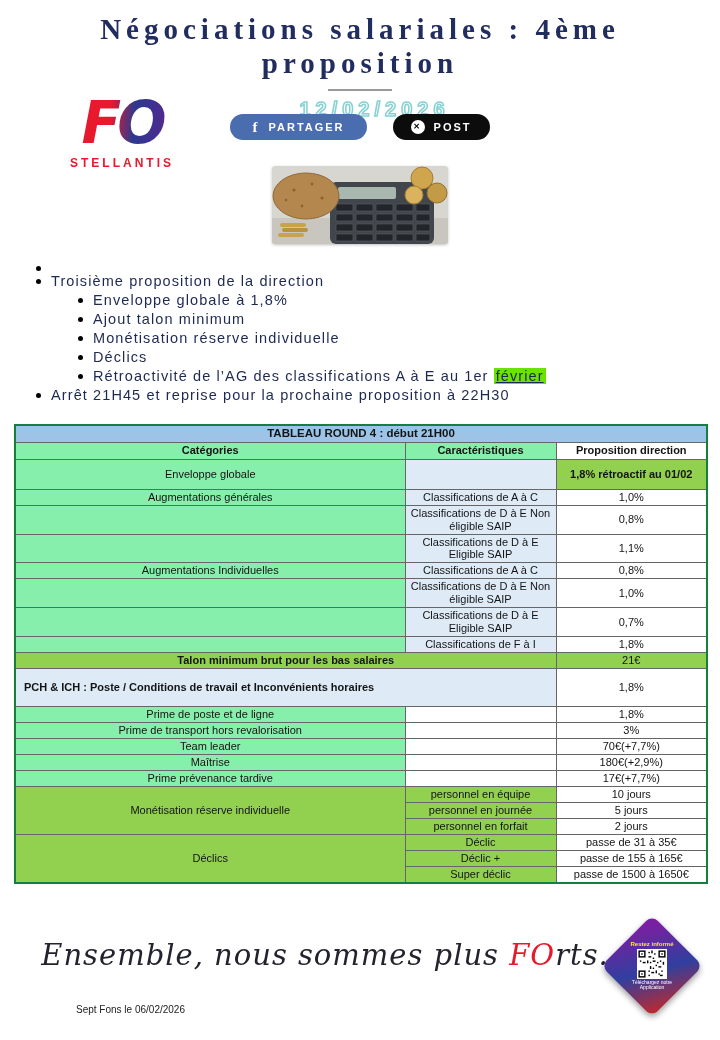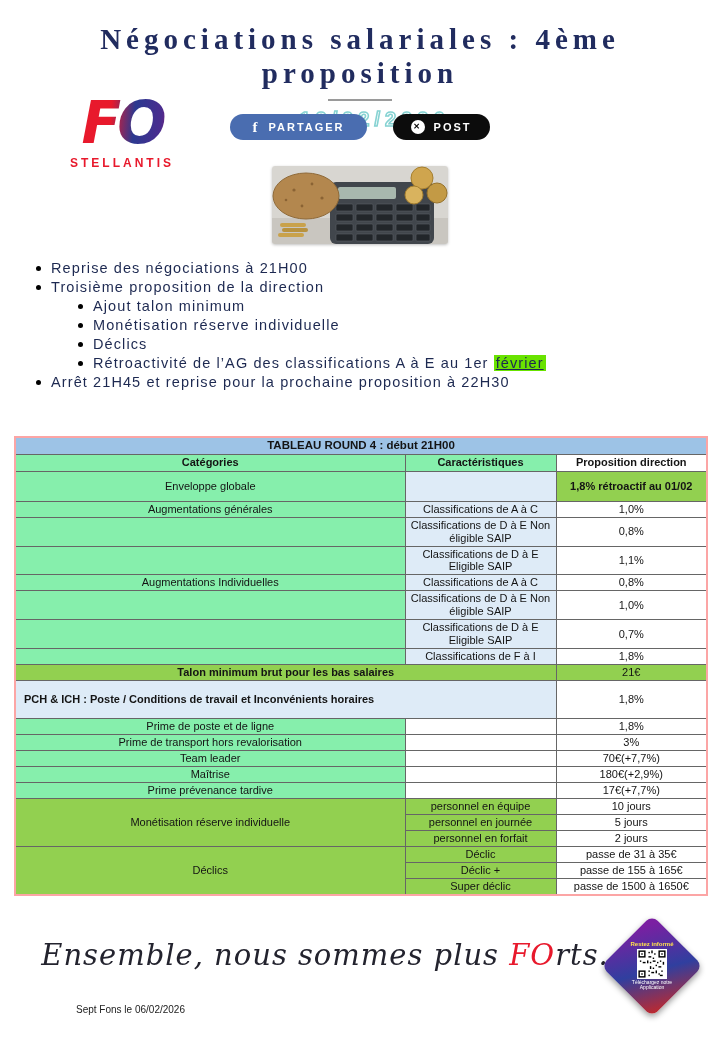--- a/index.html
+++ b/index.html
@@ -1,21 +1,21 @@
 <!DOCTYPE html>
 <html><head>
 <meta charset="utf-8">
 <style>
   * { margin:0; padding:0; box-sizing:border-box; }
   html,body { width:720px; height:1040px; background:#ffffff; overflow:hidden;
               font-family:"Liberation Sans", sans-serif; }
   .page { position:absolute; inset:0; width:720px; height:1040px; background:#fff; }
 
   
-  .title { padding-top:22px; text-align:center; color:#212c5f;
+  .title { padding-top:12px; text-align:center; color:#212c5f;
            font-family:"Liberation Serif", serif; font-weight:bold;
            font-size:29px; letter-spacing:5px; line-height:1.18; }
   .title span { display:block; }
   .divider { width:64px; border-top:2px solid #9a9a9a; margin:9px auto 7px; }
   .date { text-align:center; font-size:20px; font-weight:bold; letter-spacing:5px;
           color:#ffffff; -webkit-text-stroke:1.5px #86d2d2; text-shadow:0 0 1px #86d2d2;padding-left:29px; }
 
   .logo { position:absolute; left:64px; top:94px; width:116px; text-align:center; }
   .fo { font-size:58px; font-weight:800; font-style:italic; letter-spacing:-4px;
         font-family:"DejaVu Sans", sans-serif; line-height:1;
@@ -39,23 +39,23 @@
 
   
   .bullets { position:absolute; left:36px; top:260px; width:660px; }
   .b-row { display:flex; align-items:flex-start; gap:10px; color:#1d2951;
            font-size:14.5px; letter-spacing:1.1px; line-height:17px; margin-bottom:2px; }
   .b-row.lvl2 { margin-left:42px; }
   .dot { width:5px; height:5px; border-radius:50%; background:#000; margin-top:6px; flex:none; }
   .highlight { background:#69e300; text-decoration:underline; padding:0 2px; }
 
   
-  .round-table { position:absolute; left:14px; top:436px; width:692px;
+  .round-table { position:absolute; left:14px; top:424px; width:692px;
                  border-collapse:collapse; table-layout:fixed; font-size:11px;
-                 color:#141414; border:2px solid #fca5a5; }
+                 color:#141414; border:2px solid #15803d; }
   .round-table td { border:1px solid #666; text-align:center; vertical-align:middle;
                     padding:1px 3px; line-height:1.18; }
   .round-table .hdr { background:#9DC3E6; font-weight:bold; font-size:11.5px; }
   .round-table .blue  { background:#86efac; }
   .round-table .lblue { background:#DEEBF7; }
   .round-table .green { background:#92D050; }
   .round-table .bold  { font-weight:bold; }
   .round-table .left  { text-align:left; padding-left:8px; }
 
   
@@ -144,25 +144,28 @@
       <circle cx="14" cy="34" r="1.3" fill="#8a6334"></circle>
       <rect x="8" y="57" width="26" height="4" rx="2" fill="#c9a24b"></rect>
       <rect x="10" y="62" width="26" height="4" rx="2" fill="#b8923f"></rect>
       <rect x="6" y="67" width="26" height="4" rx="2" fill="#c9a24b"></rect>
     </svg>
   </div>
 
   <div class="bullets">
       <div class="b-row lvl1">
         <span class="dot"></span>
-        <span>Reprise des négociations à 21H00</span>
       </div>
       <div class="b-row lvl1">
         <span class="dot"></span>
         <span>Troisième proposition de la direction</span>
+      </div>
+      <div class="b-row lvl2">
+        <span class="dot"></span>
+        <span>Enveloppe globale à 1,8%</span>
       </div>
       <div class="b-row lvl2">
         <span class="dot"></span>
         <span>Ajout talon minimum</span>
       </div>
       <div class="b-row lvl2">
         <span class="dot"></span>
         <span>Monétisation réserve individuelle</span>
       </div>
       <div class="b-row lvl2">

